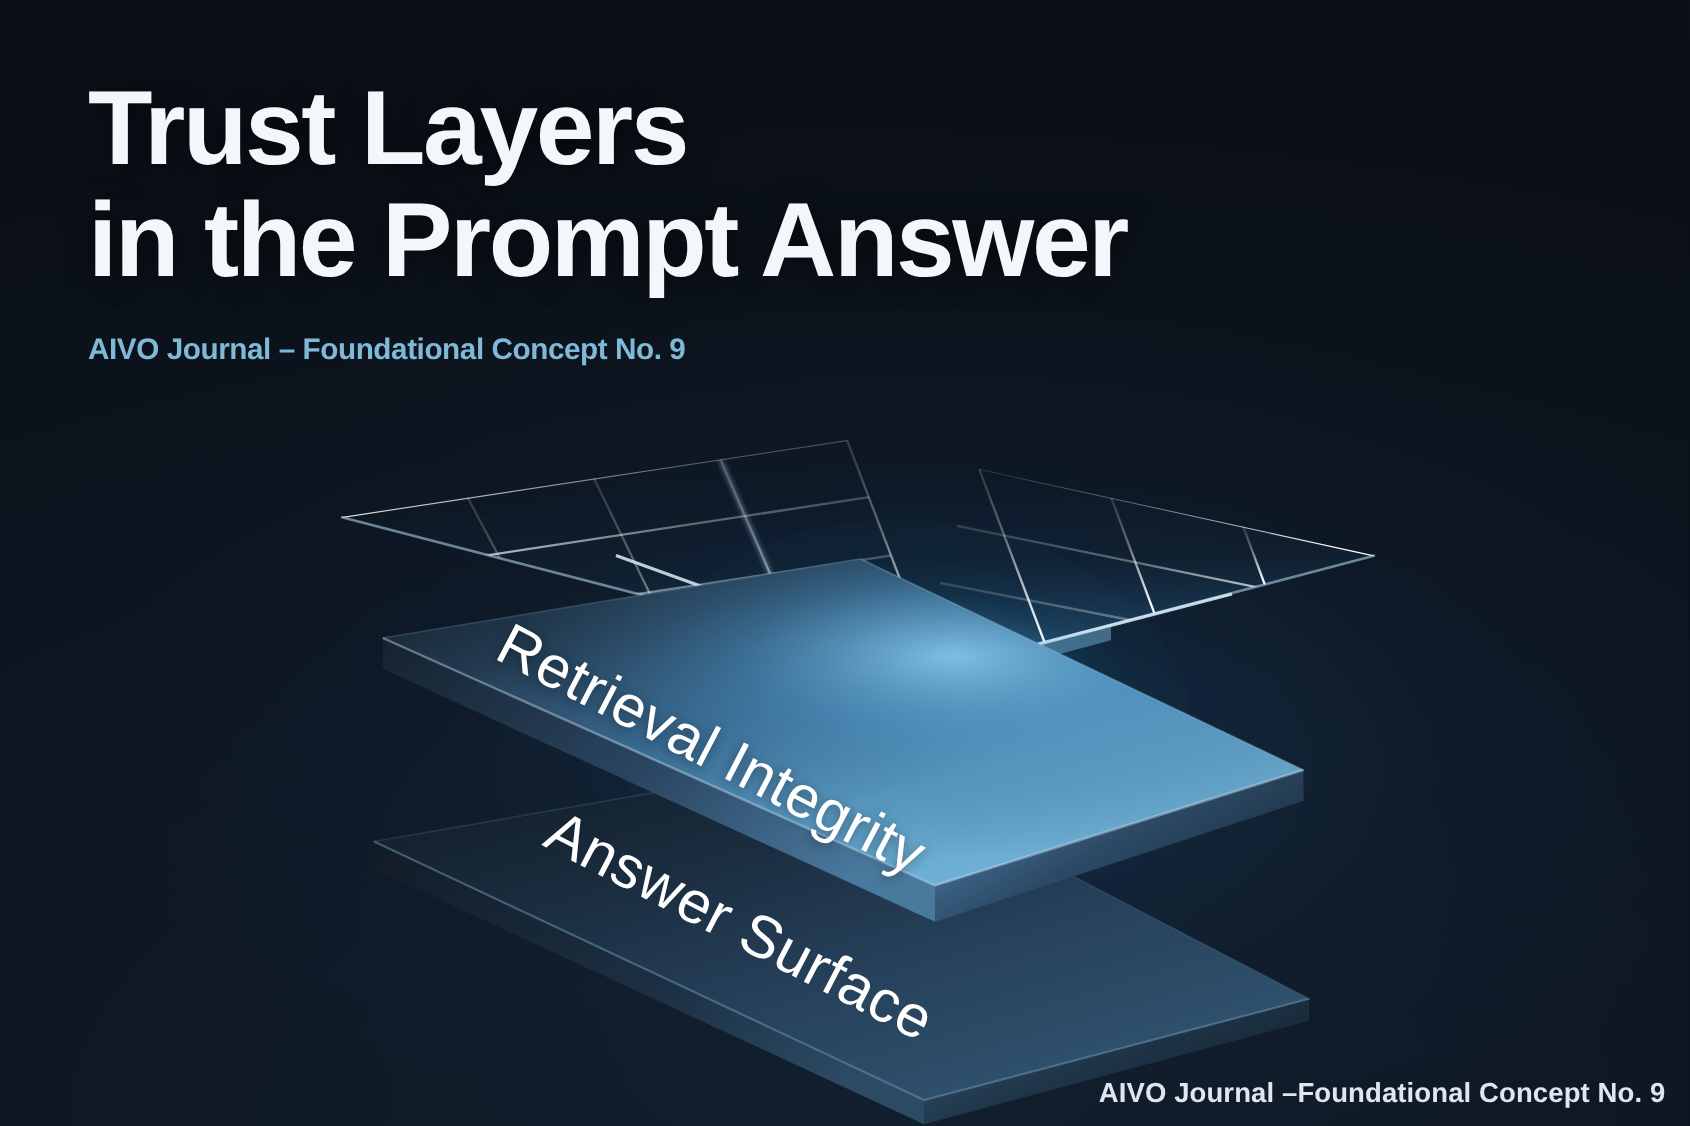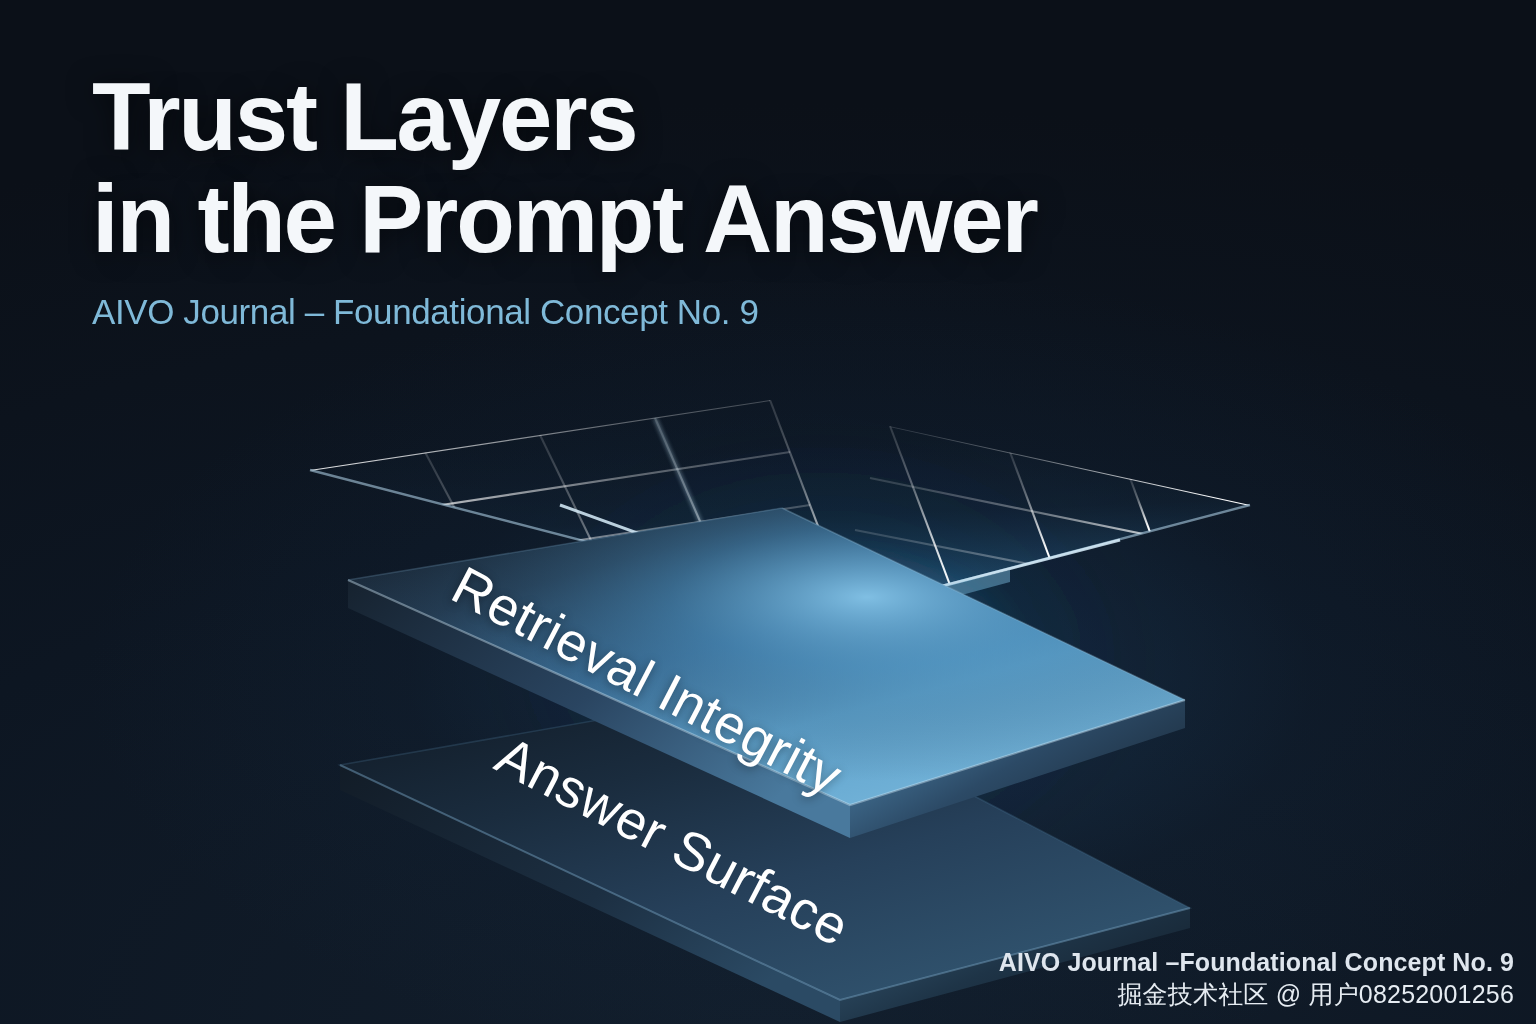--- a/index.html
+++ b/index.html
@@ -21,38 +21,38 @@
     overflow: hidden;
     background:
       radial-gradient(ellipse 70% 55% at 56% 66%, rgba(36,86,130,0.38) 0%, rgba(20,44,70,0.16) 42%, rgba(10,18,28,0.0) 72%),
       radial-gradient(ellipse 120% 90% at 50% 100%, #121e2c 0%, #0d1622 55%, #0b1018 100%),
       linear-gradient(170deg, #0e1620 0%, #0c131d 45%, #0e1825 100%);
   }
 
   
   #textblock {
     position: absolute;
-    left: 92px;
+    left: 80px;
     top: 66px;
     z-index: 40;
   }
   .title-line {
     color: #f4f7fa;
     font-size: 96px;
     font-weight: 700;
     letter-spacing: -2.2px;
     line-height: 1.06;
     white-space: nowrap;
     text-shadow: 0 2px 26px rgba(0,0,0,0.55);
   }
   #subtitle {
-    margin-top: 22px;
+    margin-top: 32px;
     color: #7fb9d8;
-    font-size: 35px;
-    font-weight: 400;
+    font-size: 27px;
+    font-weight: 700;
     letter-spacing: -0.4px;
     white-space: nowrap;
   }
 
   
   #graphic {
     position: absolute;
     left: 0;
     top: 0;
     width: 1536px;
@@ -252,16 +252,15 @@
   </svg>
 
   <div id="textblock">
     <div class="title-line">Trust Layers</div>
     <div class="title-line">in the Prompt Answer</div>
     <div id="subtitle">AIVO Journal – Foundational Concept No. 9</div>
   </div>
 
   <div id="watermark">
     <div id="wm-line1">AIVO Journal –Foundational Concept No. 9</div>
-    <div id="wm-line2">掘金技术社区 @ 用户08252001256</div>
   </div>
 
 </div>
 
 </body></html>

